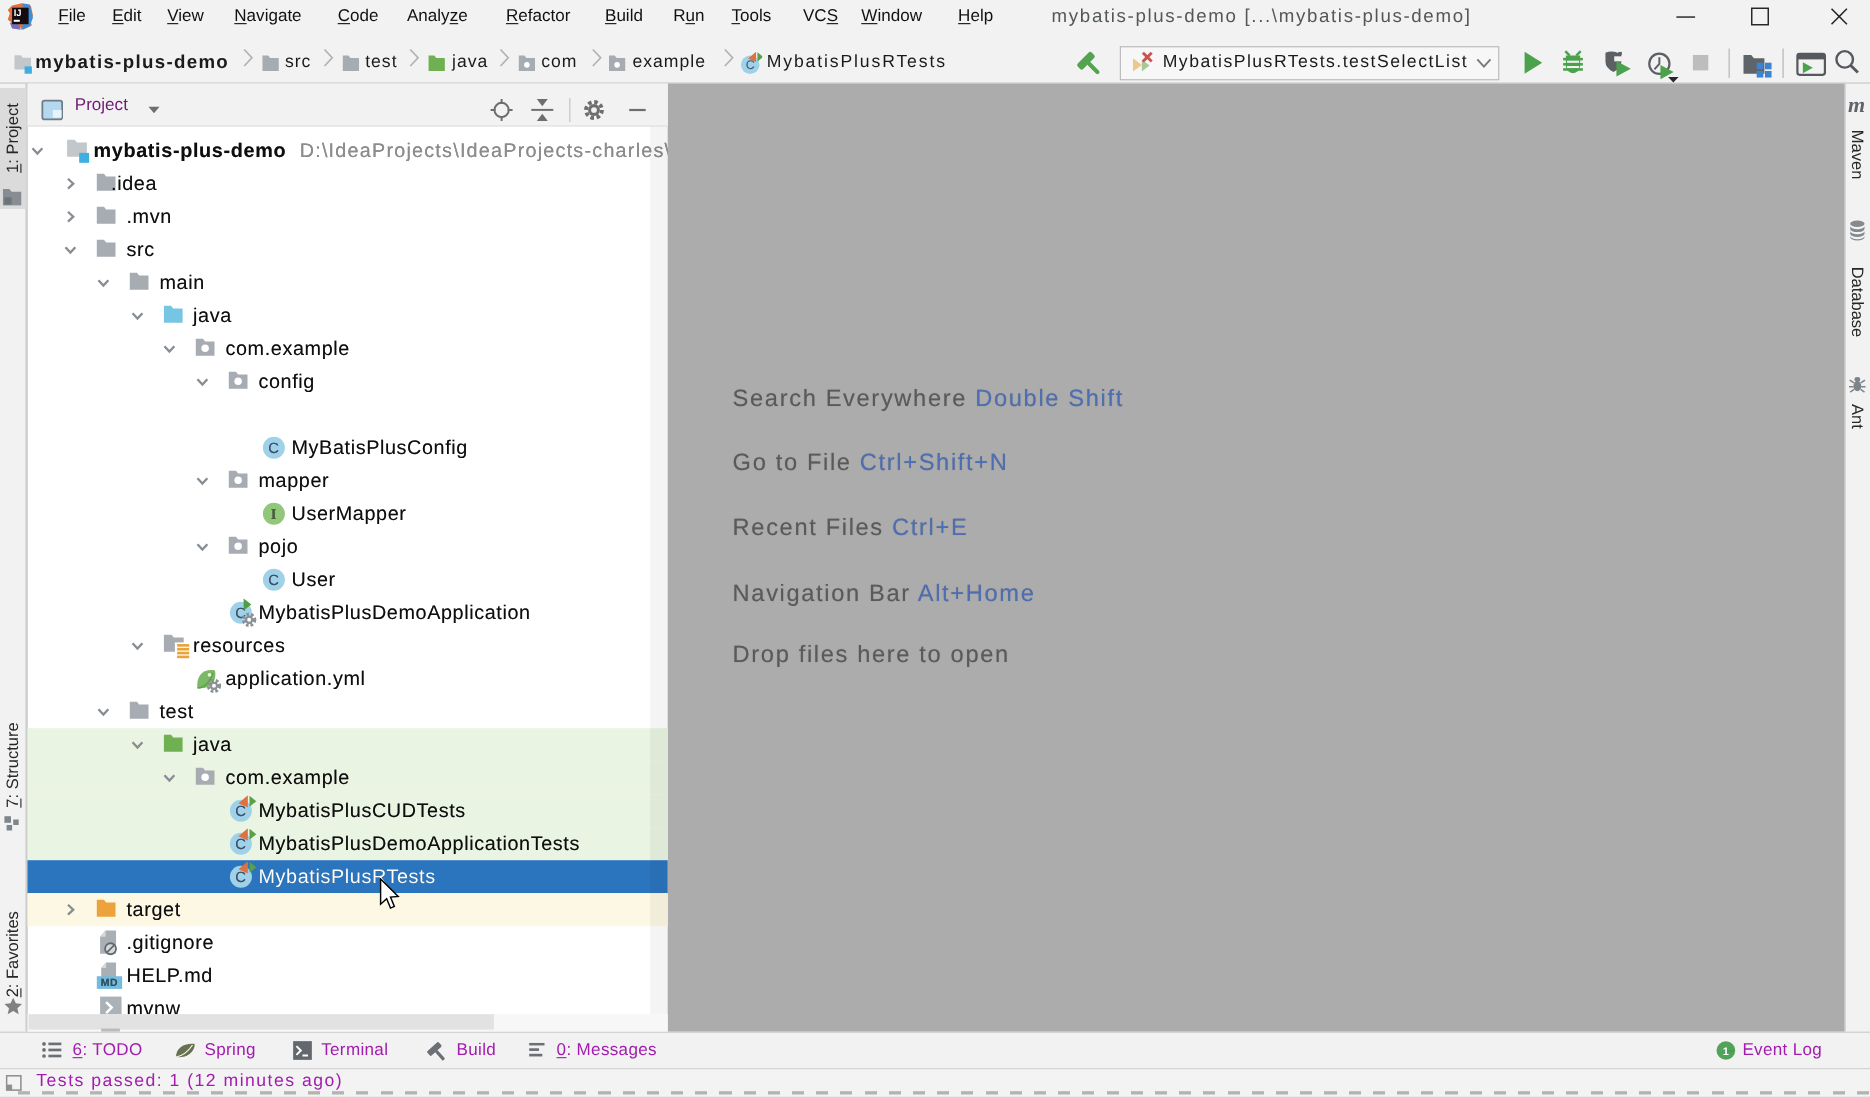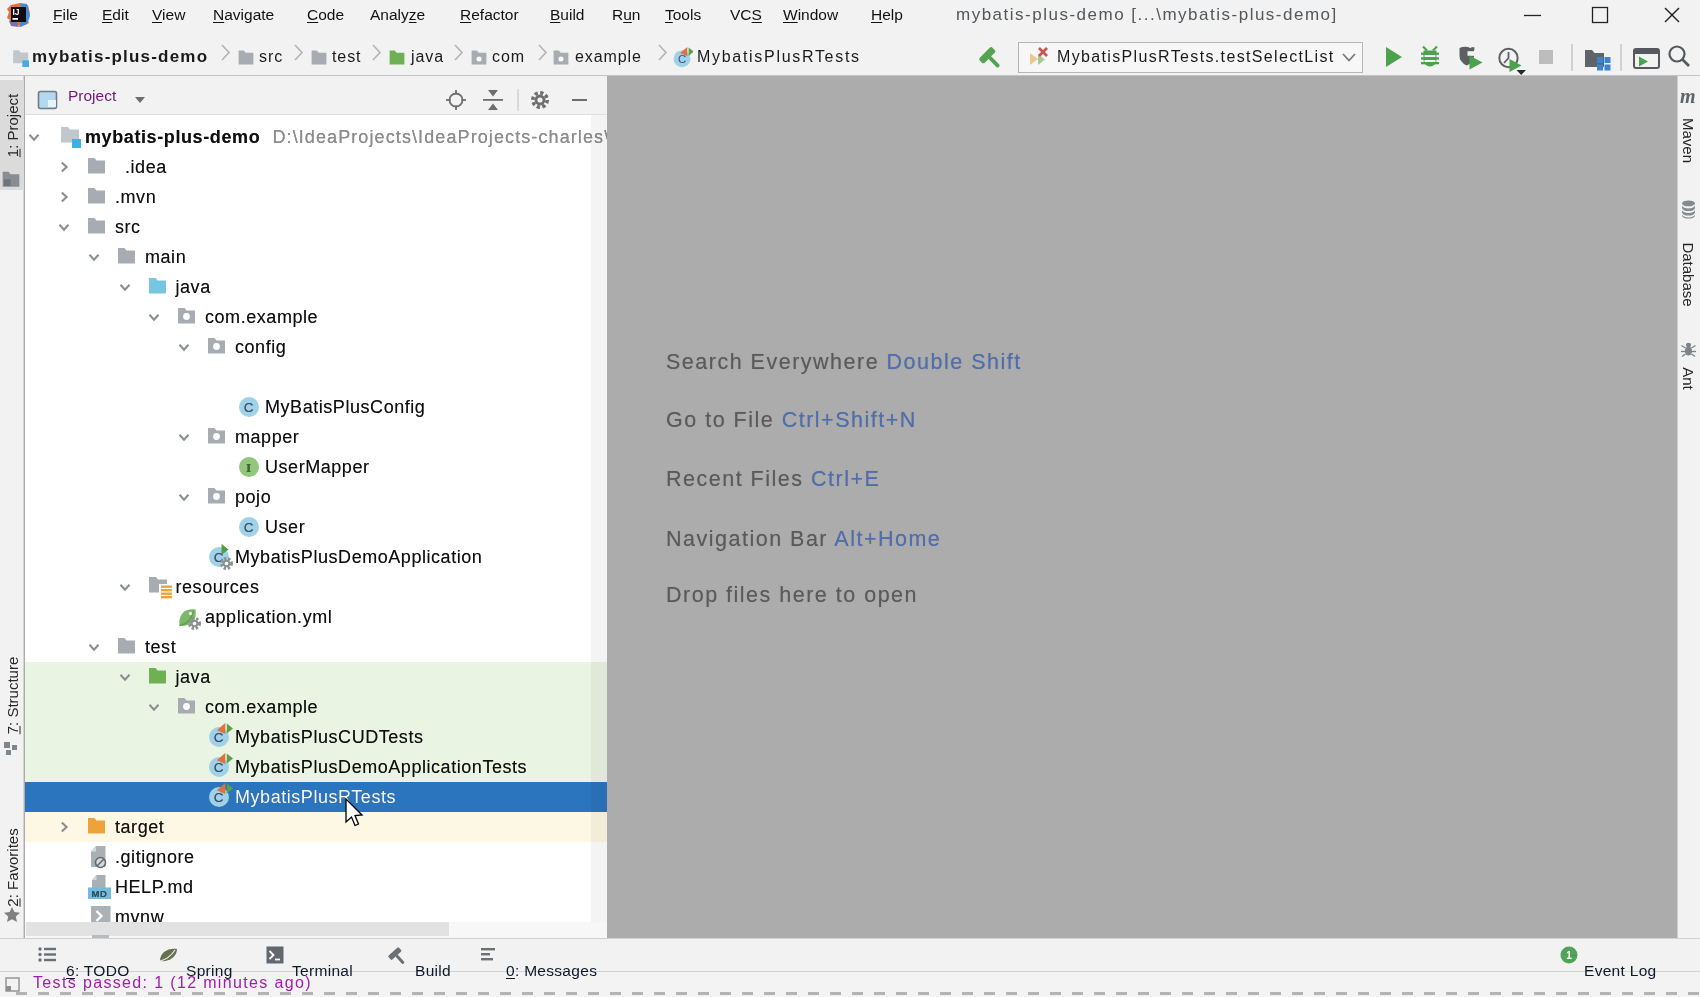--- a/index.html
+++ b/index.html
@@ -33,21 +33,21 @@
 .grn { background:#E9F4E2; }
 .sel { background:#2A75BE; }
 .sel .lbl { color:#FFFFFF; }
 .yel { background:#FCF8E3; }
 
 .hint { position:absolute; left:666px; height:30px; line-height:30px; font-size:21.5px; color:#5A5A5A; letter-spacing:1.5px; white-space:nowrap; text-shadow:0 0 0.7px rgba(90,90,90,0.5); }
 .hint b { font-weight:normal; color:#4D6EB2; }
 
 #btoolbar { position:absolute; left:0; top:938px; width:1700px; height:33px; background:#F2F2F2; border-top:1px solid #D1D1D1; }
 #statusbar { position:absolute; left:0; top:971px; width:1700px; height:26px; background:#F3F3F3; border-top:1px solid #D1D1D1; }
-.bt { position:absolute; top:938px; height:33px; line-height:33px; font-size:15.5px; letter-spacing:0.3px; color:#0f172a; white-space:nowrap;margin-top:16px; }
+.bt { position:absolute; top:938px; height:33px; line-height:33px; font-size:15.5px; letter-spacing:0.3px; color:#a21caf; white-space:nowrap; }
 u { text-decoration:underline; text-underline-offset:2px; }
 </style>
 </head>
 <body>
 
 <svg width="0" height="0" style="position:absolute">
 <defs>
 <g id="chevdown">
         <polyline points="1.5,3.8 6,8.6 10.5,3.8" fill="none" stroke="#878D92" stroke-width="2.1"></polyline>
       </g>
@@ -188,21 +188,21 @@
       </svg>
       <span class="lbl" style="left:60px"><b style="letter-spacing:0.6px">mybatis-plus-demo</b><span style="color:#8C8C8C;font-weight:normal;letter-spacing:1.1px">&nbsp; D:\IdeaProjects\IdeaProjects-charles\mybat</span></span>
     </div>
 <div class="row " style="top:30px">
       <svg class="chev" style="left:33px" width="12" height="12">
         <use href="#chevright"></use>
       </svg>
       <svg class="icon" style="left:61px" width="28" height="29">
         <use href="#i-folder"></use>
       </svg>
-      <span class="lbl" style="left:100px">.idea</span>
+      <span class="lbl" style="left:76px">.idea</span>
     </div>
 <div class="row " style="top:60px">
       <svg class="chev" style="left:33px" width="12" height="12">
         <use href="#chevright"></use>
       </svg>
       <svg class="icon" style="left:61px" width="28" height="29">
         <use href="#i-folder"></use>
       </svg>
       <span class="lbl" style="left:90px">.mvn</span>
     </div>

